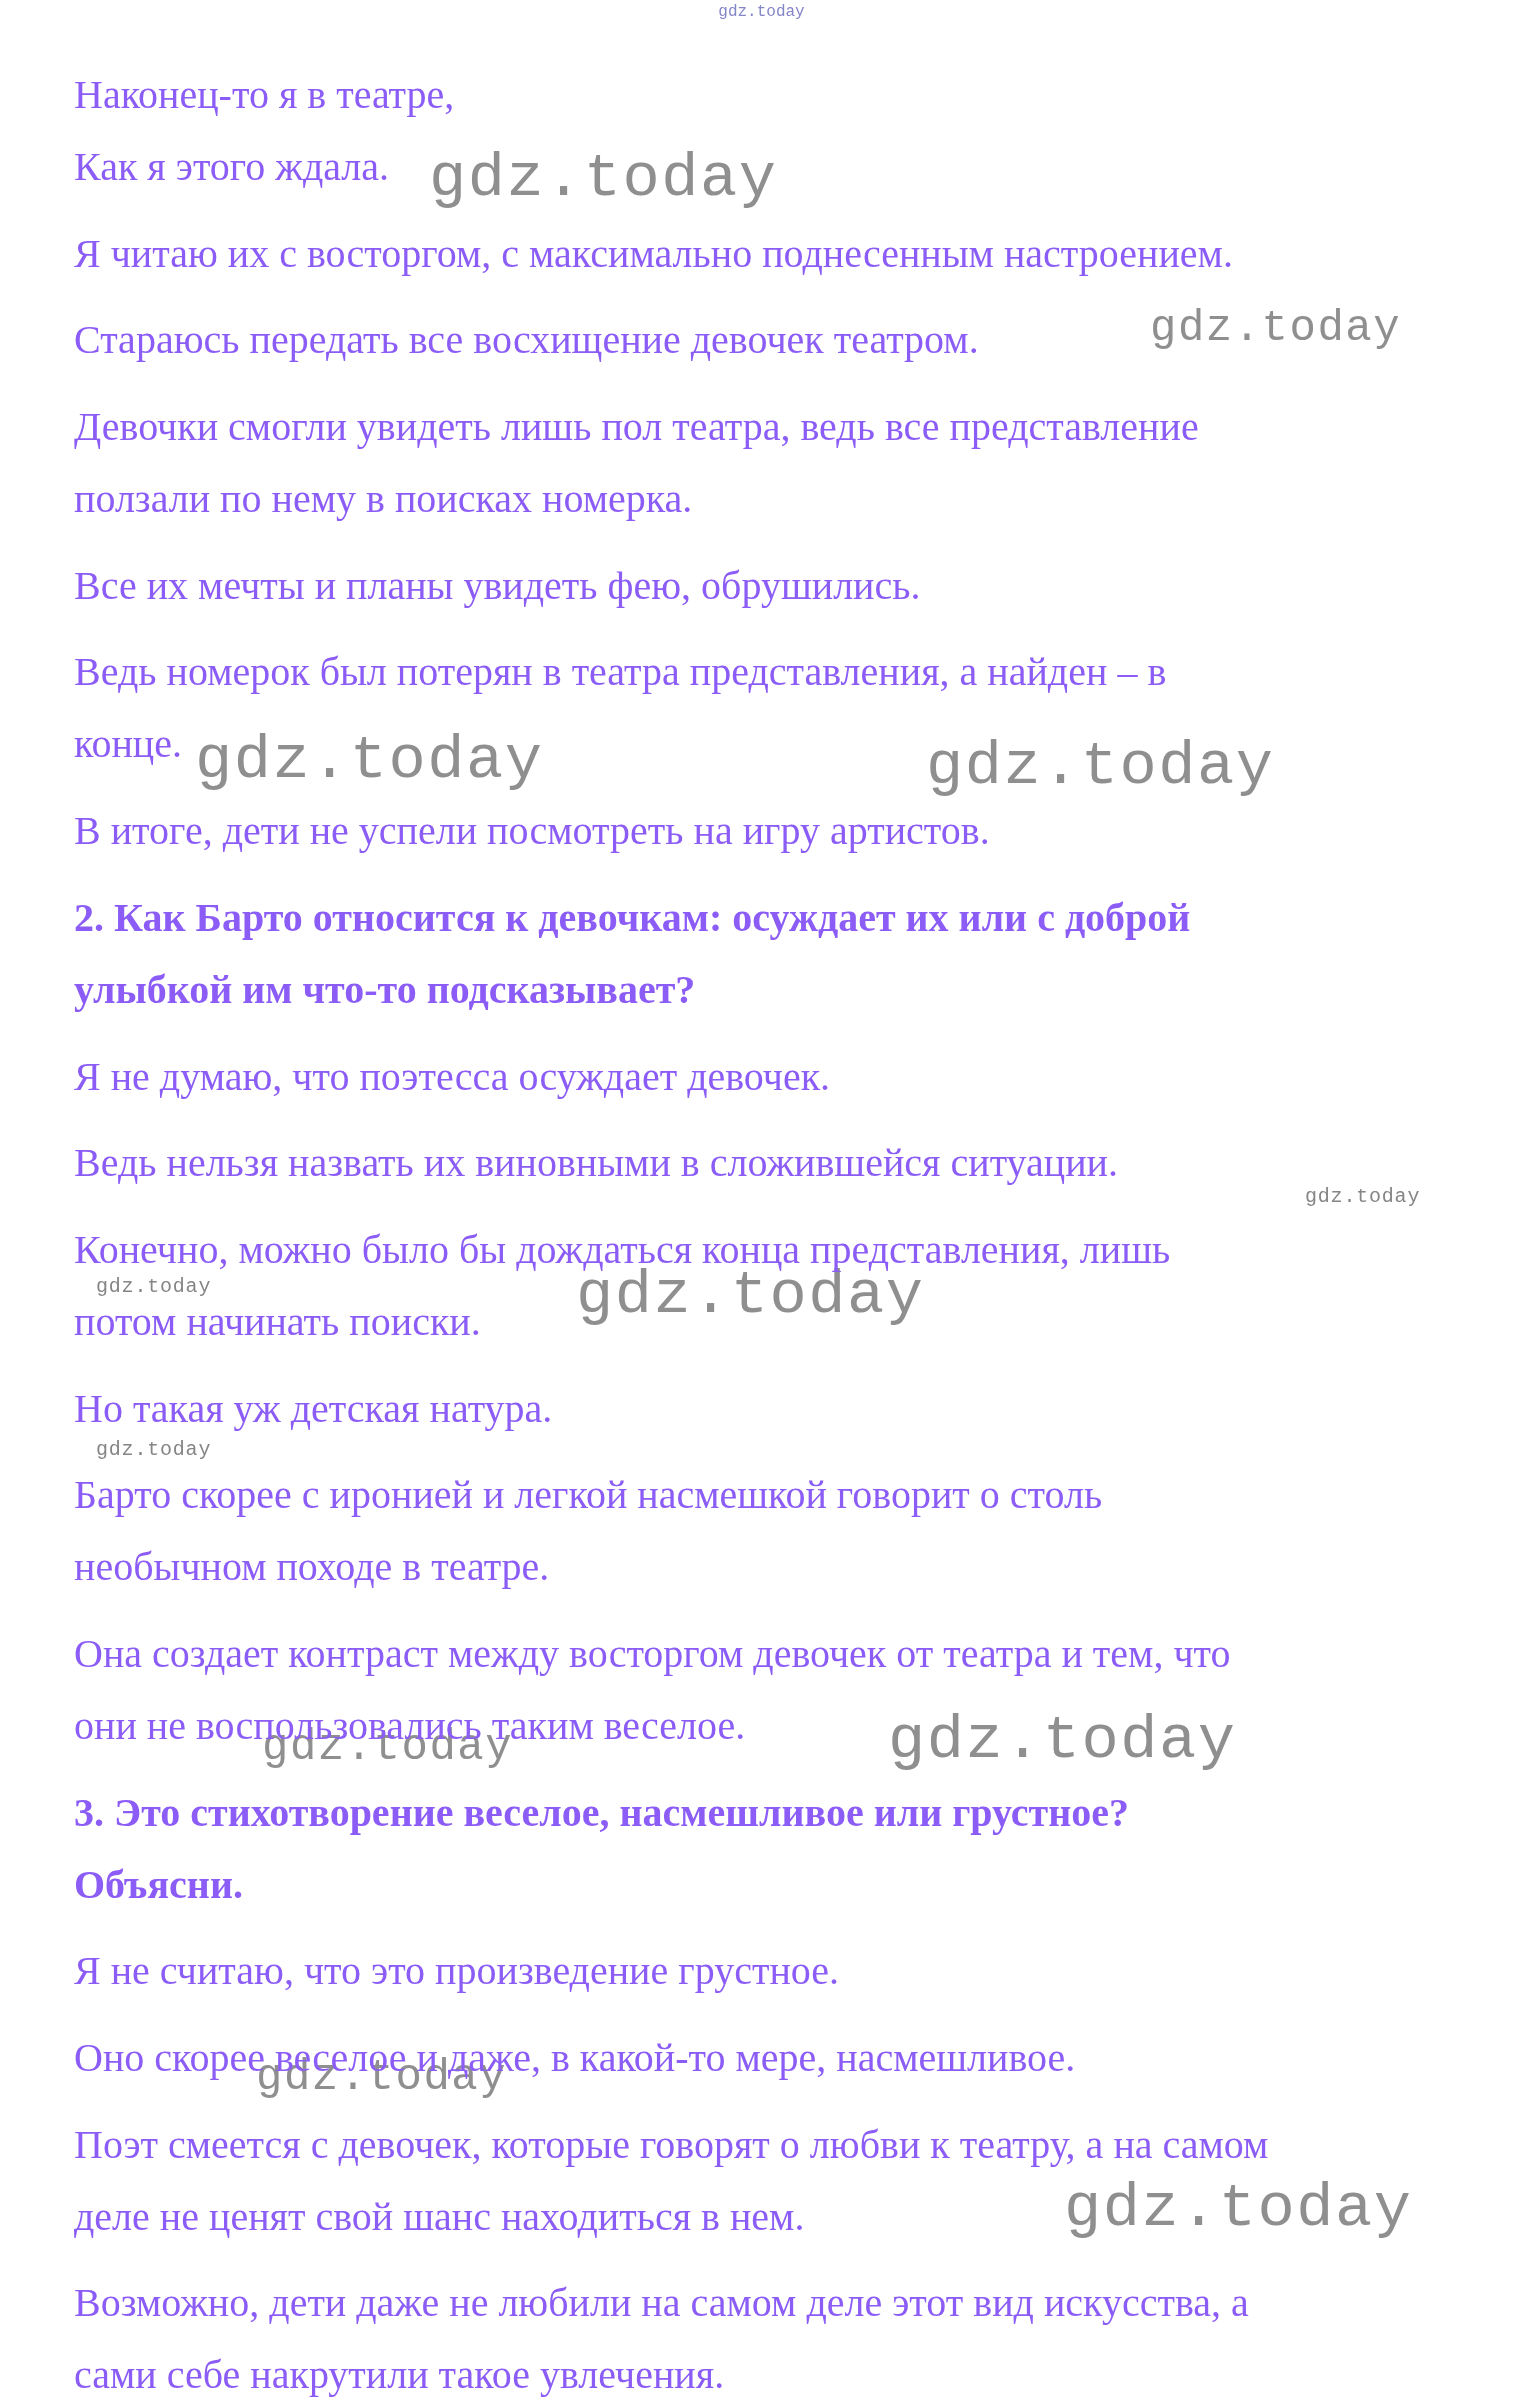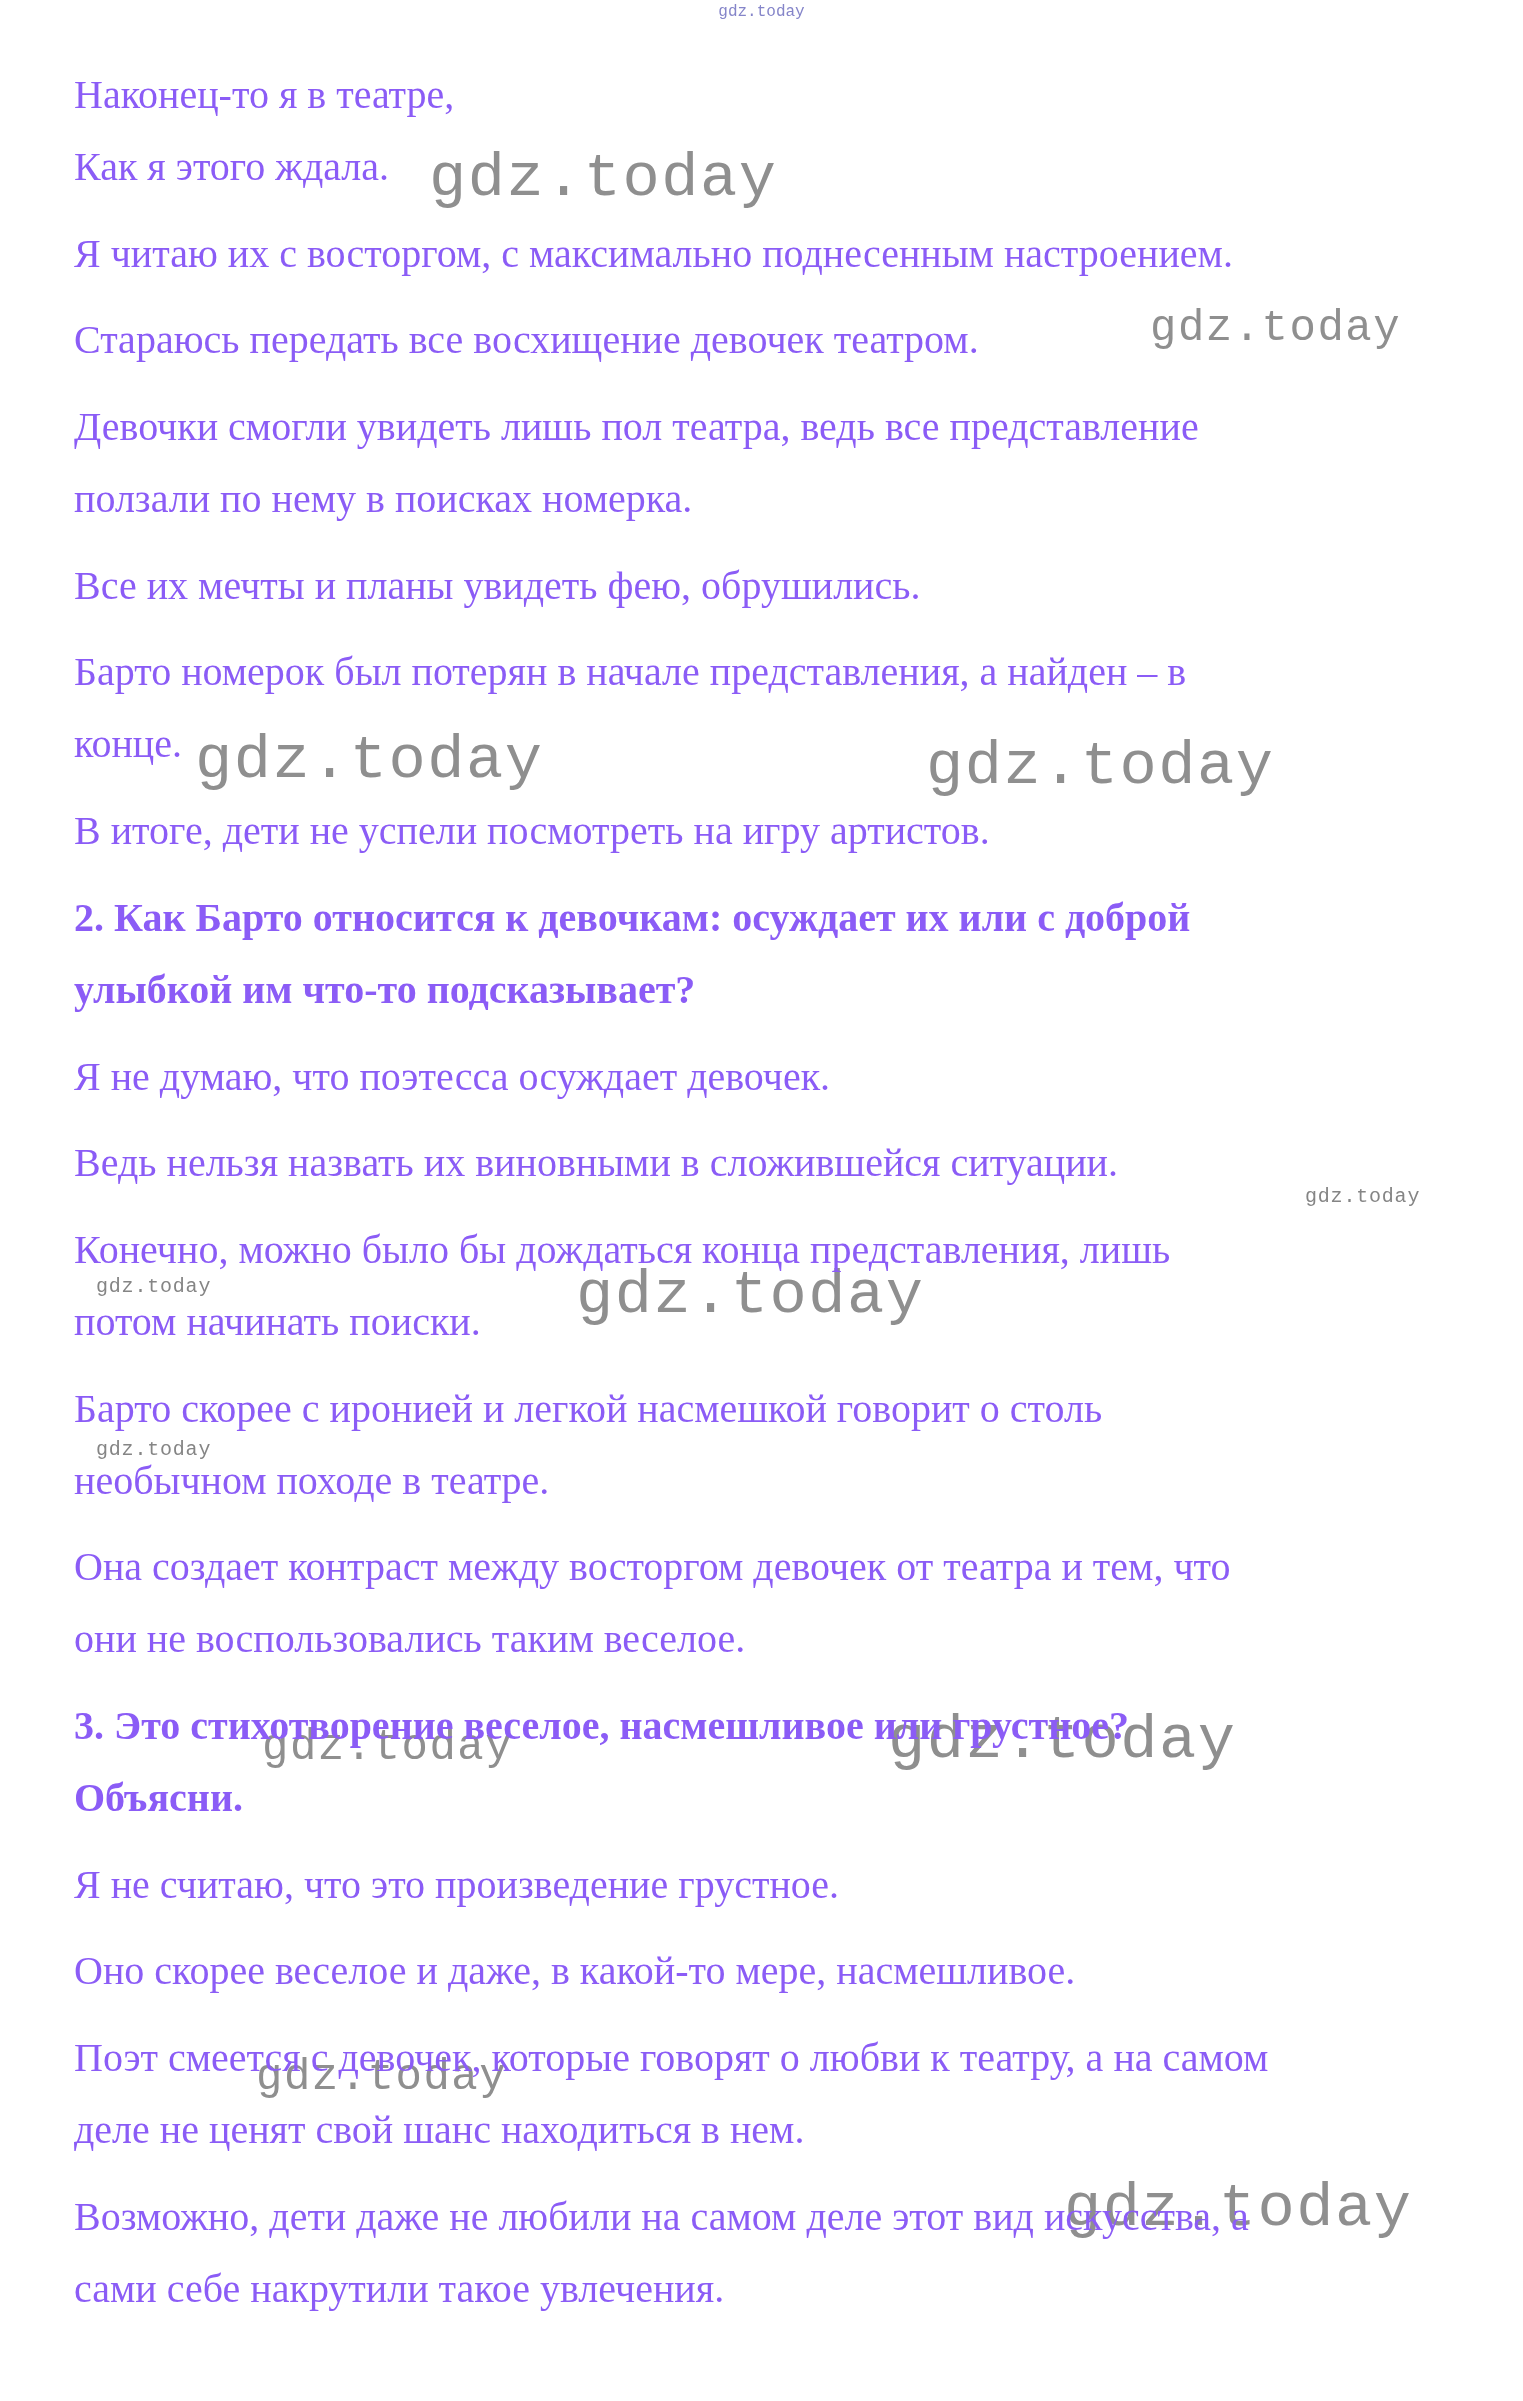--- a/index.html
+++ b/index.html
@@ -78,29 +78,30 @@
 <div class="wm wm-large  wm-pos-12">gdz.today</div>
 
 <div class="page">
   <div class="block">Наконец-то я в театре,
 Как я этого ждала.</div>
   <div class="block">Я читаю их с восторгом, с максимально поднесенным настроением.</div>
   <div class="block">Стараюсь передать все восхищение девочек театром.</div>
   <div class="block">Девочки смогли увидеть лишь пол театра, ведь все представление
 ползали по нему в поисках номерка.</div>
   <div class="block">Все их мечты и планы увидеть фею, обрушились.</div>
-  <div class="block">Барто номерок был потерян в начале представления, а найден – в
+  <div class="block">Ведь номерок был потерян в театра представления, а найден – в
 конце.</div>
   <div class="block">В итоге, дети не успели посмотреть на игру артистов.</div>
   <div class="block heading">2. Как Барто относится к девочкам: осуждает их или с доброй
 улыбкой им что-то подсказывает?</div>
   <div class="block">Я не думаю, что поэтесса осуждает девочек.</div>
   <div class="block">Ведь нельзя назвать их виновными в сложившейся ситуации.</div>
   <div class="block">Конечно, можно было бы дождаться конца представления, лишь
 потом начинать поиски.</div>
+  <div class="block">Но такая уж детская натура.</div>
   <div class="block">Барто скорее с иронией и легкой насмешкой говорит о столь
 необычном походе в театре.</div>
   <div class="block">Она создает контраст между восторгом девочек от театра и тем, что
 они не воспользовались таким веселое.</div>
   <div class="block heading">3. Это стихотворение веселое, насмешливое или грустное?
 Объясни.</div>
   <div class="block">Я не считаю, что это произведение грустное.</div>
   <div class="block">Оно скорее веселое и даже, в какой-то мере, насмешливое.</div>
   <div class="block">Поэт смеется с девочек, которые говорят о любви к театру, а на самом
 деле не ценят свой шанс находиться в нем.</div>

